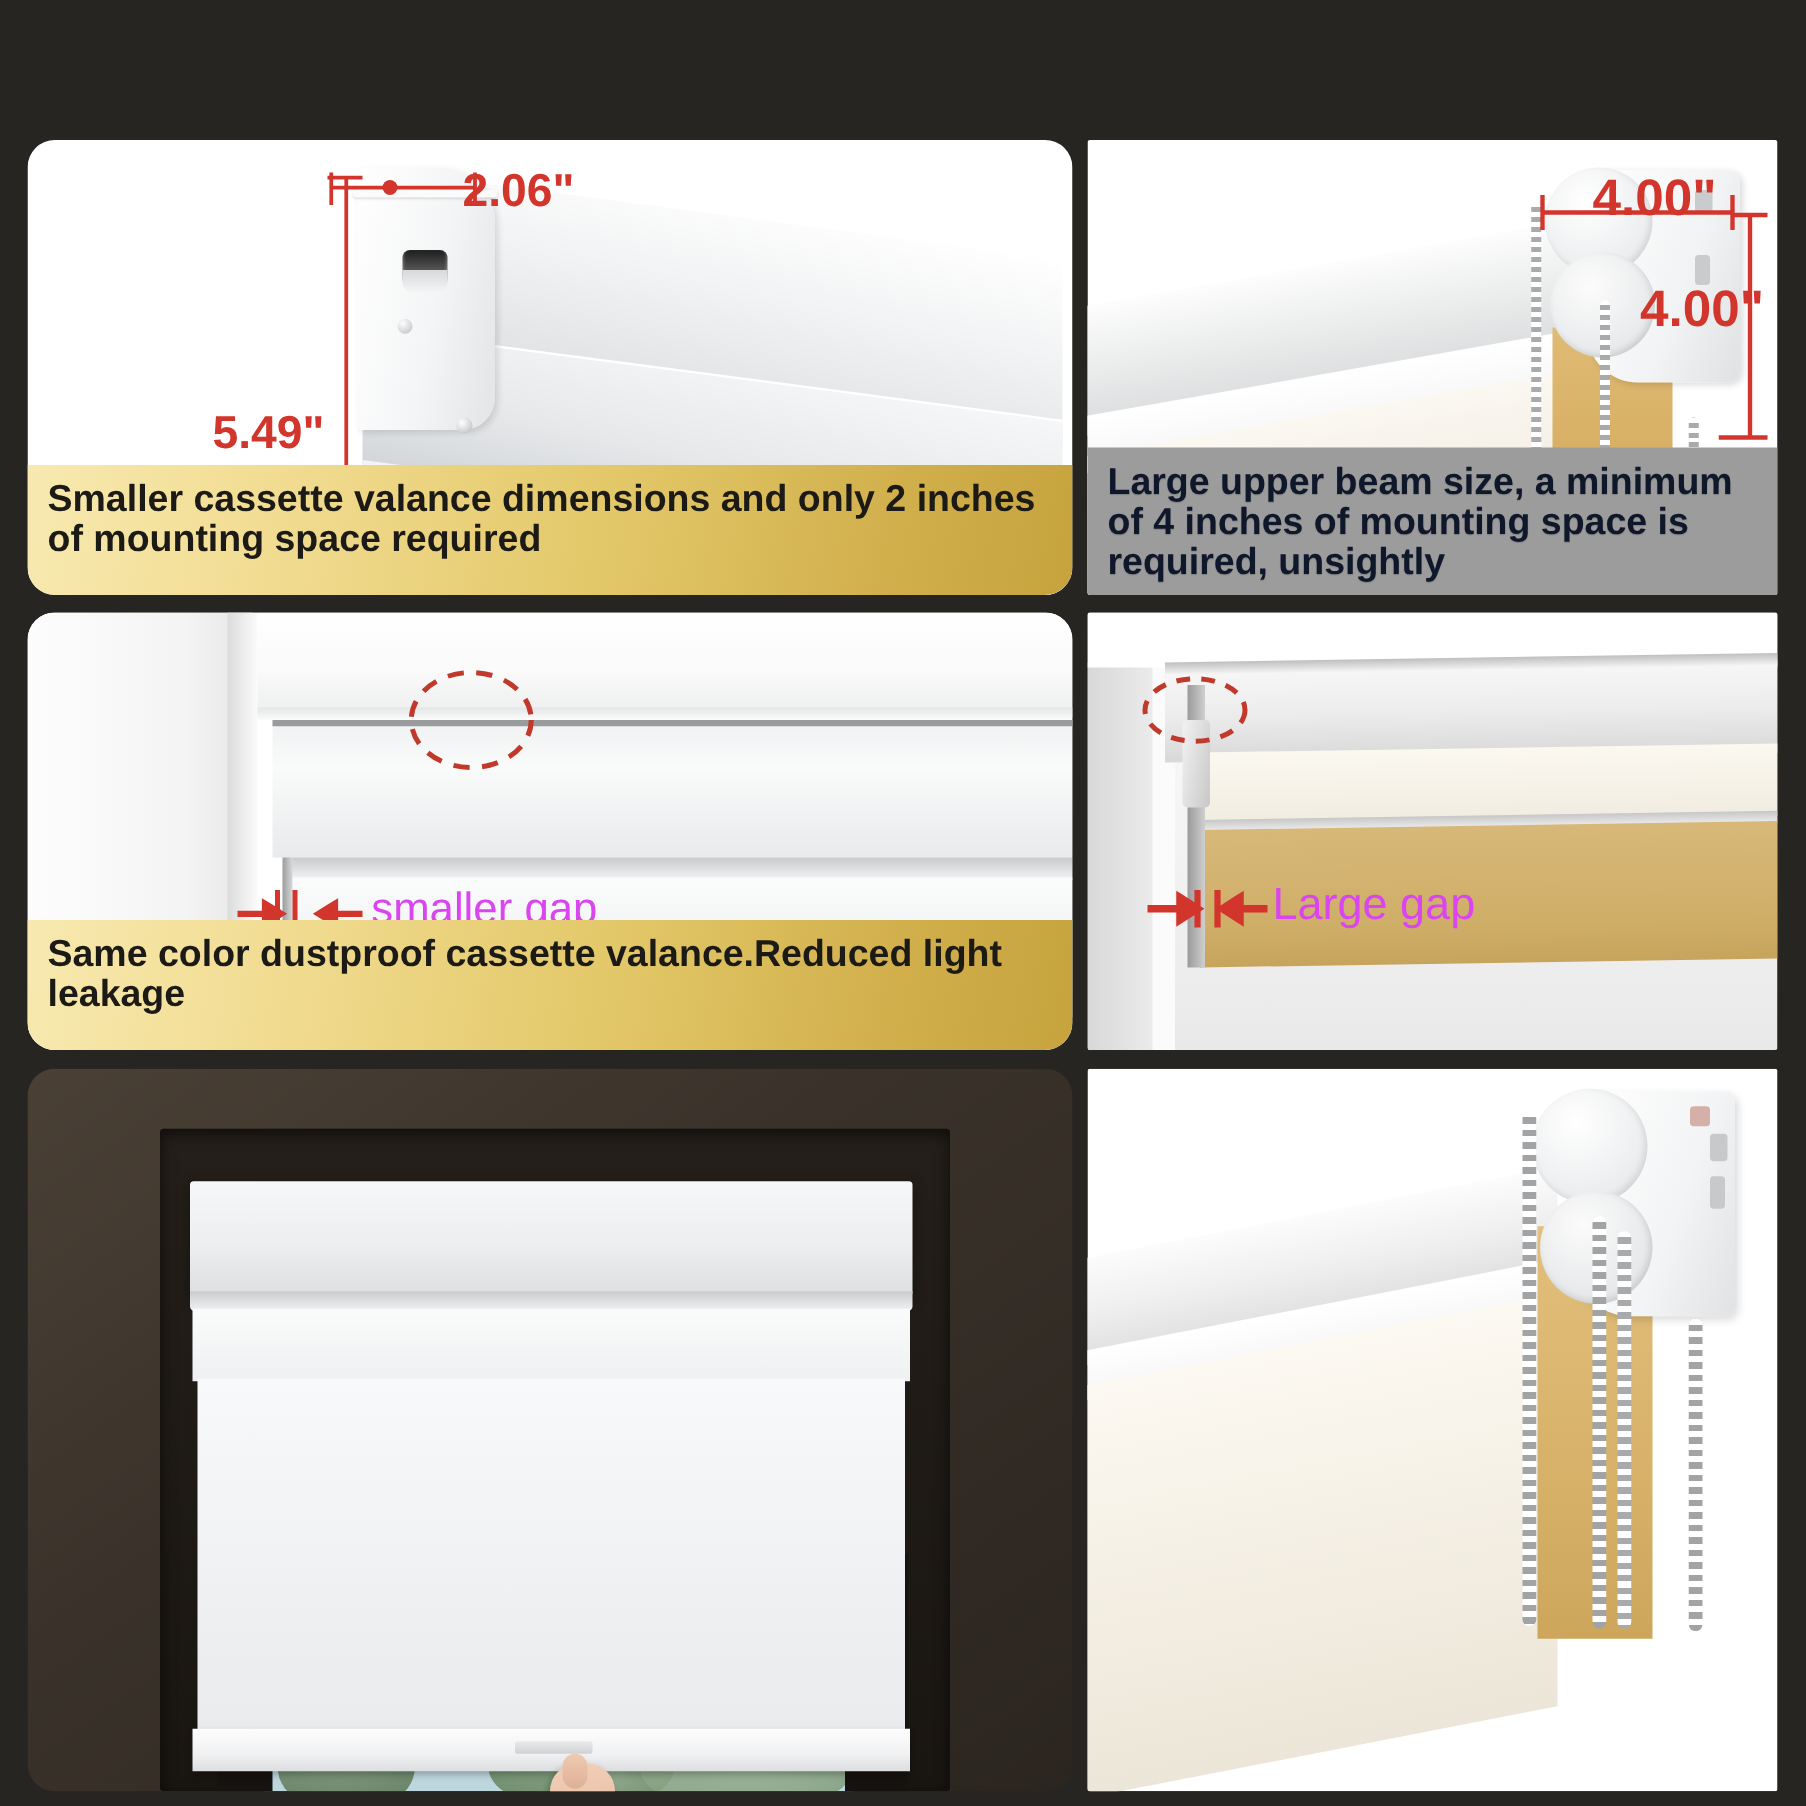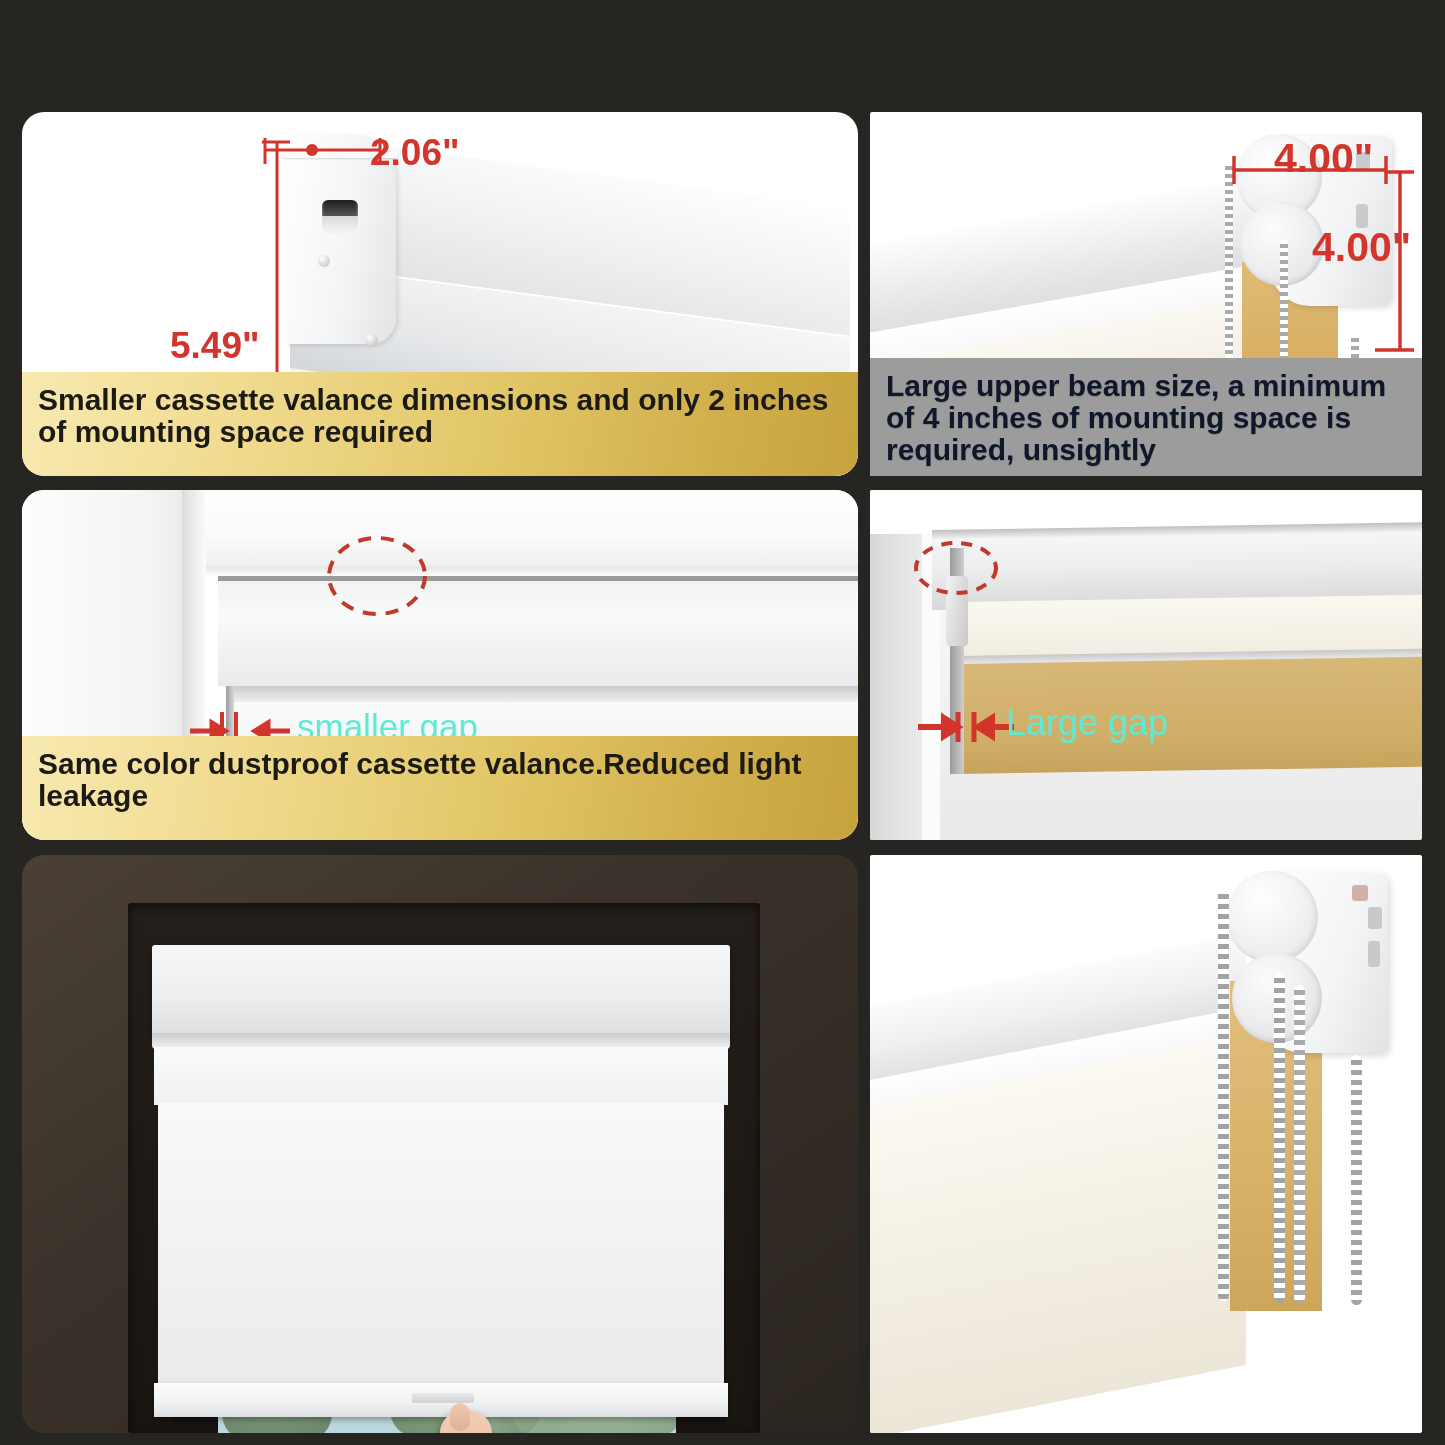--- a/index.html
+++ b/index.html
@@ -63,21 +63,21 @@
     background-image:
       repeating-linear-gradient(90deg, rgba(0,0,0,.05) 0px, rgba(0,0,0,.05) 1px, rgba(255,255,255,0) 1px, rgba(255,255,255,0) 3px);
   }
 
   
   .dim-txt {
     position: absolute; color: #d2352c; font-weight: bold;
     font-family: "Liberation Sans", sans-serif; white-space: nowrap;
   }
   .ann-txt {
-    position: absolute; color: #5eead4; white-space: nowrap;
+    position: absolute; color: #d946ef; white-space: nowrap;
     font-family: "Liberation Sans", sans-serif;
   }
   svg.ann { position: absolute; inset: 0; width: 100%; height: 100%; overflow: visible; }
 </style>
 </head>
 <body>
 
 <div class="page">
 
 
@@ -249,21 +249,21 @@
       <div style="position:absolute;left:76px;top:86px;width:22px;height:70px;border-radius:4px;
                   background:linear-gradient(100deg,#f2f2f2,#c8c8c8);"></div>
 
       <svg class="ann" viewBox="0 0 552 350" preserveAspectRatio="none">
         <ellipse cx="86" cy="78" rx="40" ry="25" fill="none" stroke="#c0392b" stroke-width="4" stroke-dasharray="11 9"></ellipse>
         <line x1="88" y1="222" x2="88" y2="252" stroke="#d2352c" stroke-width="5"></line>
         <line x1="104" y1="222" x2="104" y2="252" stroke="#d2352c" stroke-width="5"></line>
         <path d="M48 237 L74 237 M74 228 L88 237 L74 246 Z" stroke="#d2352c" stroke-width="6" fill="#d2352c"></path>
         <path d="M144 237 L122 237 M122 228 L108 237 L122 246 Z" stroke="#d2352c" stroke-width="6" fill="#d2352c"></path>
       </svg>
-      <div class="ann-txt" style="left:136px;top:212px;font-size:36px;text-align:right;">Large gap</div>
+      <div class="ann-txt" style="left:148px;top:212px;font-size:36px;text-align:right;">Large gap</div>
     </div>
   </div>
 
   <div class="panel left r3">
     <div class="photo">
 
       <div style="position:absolute;inset:0;background:linear-gradient(145deg,#4a4036 0%,#3a322a 40%,#2b2520 100%);"></div>
 
       <div style="position:absolute;left:106px;top:48px;width:632px;height:530px;
                   background:linear-gradient(180deg,#241f1a 0%,#191511 100%);border-radius:3px;

